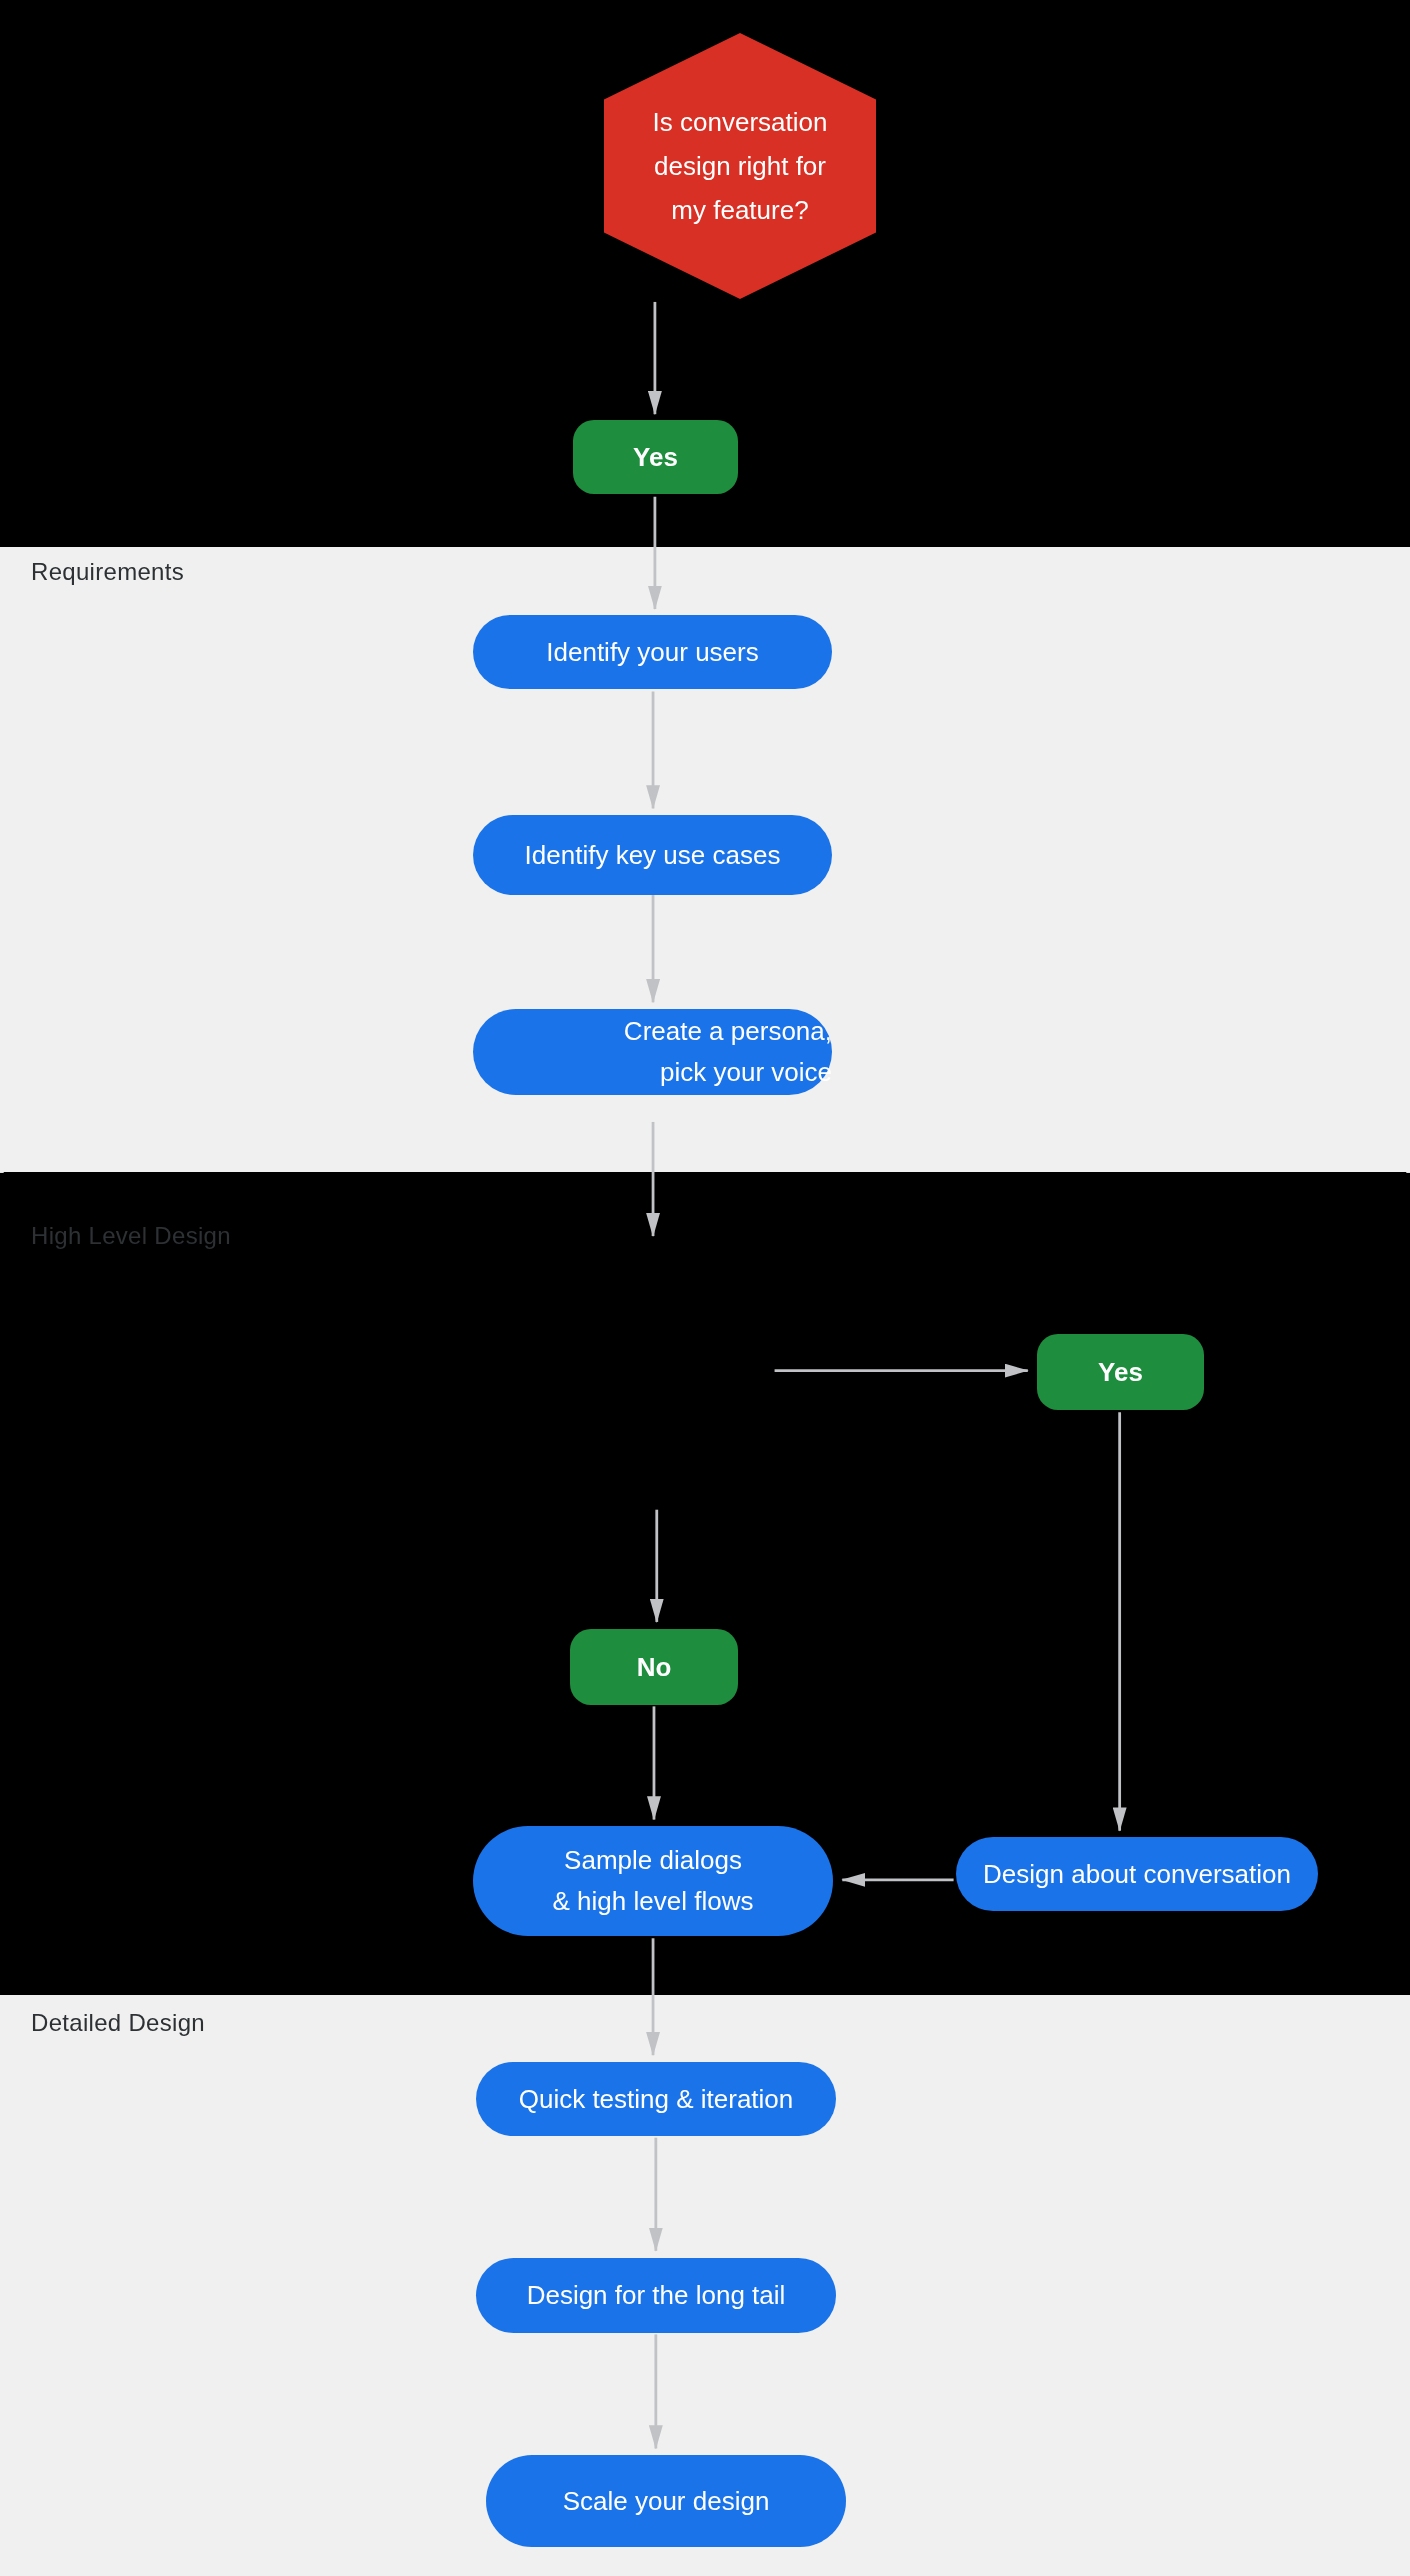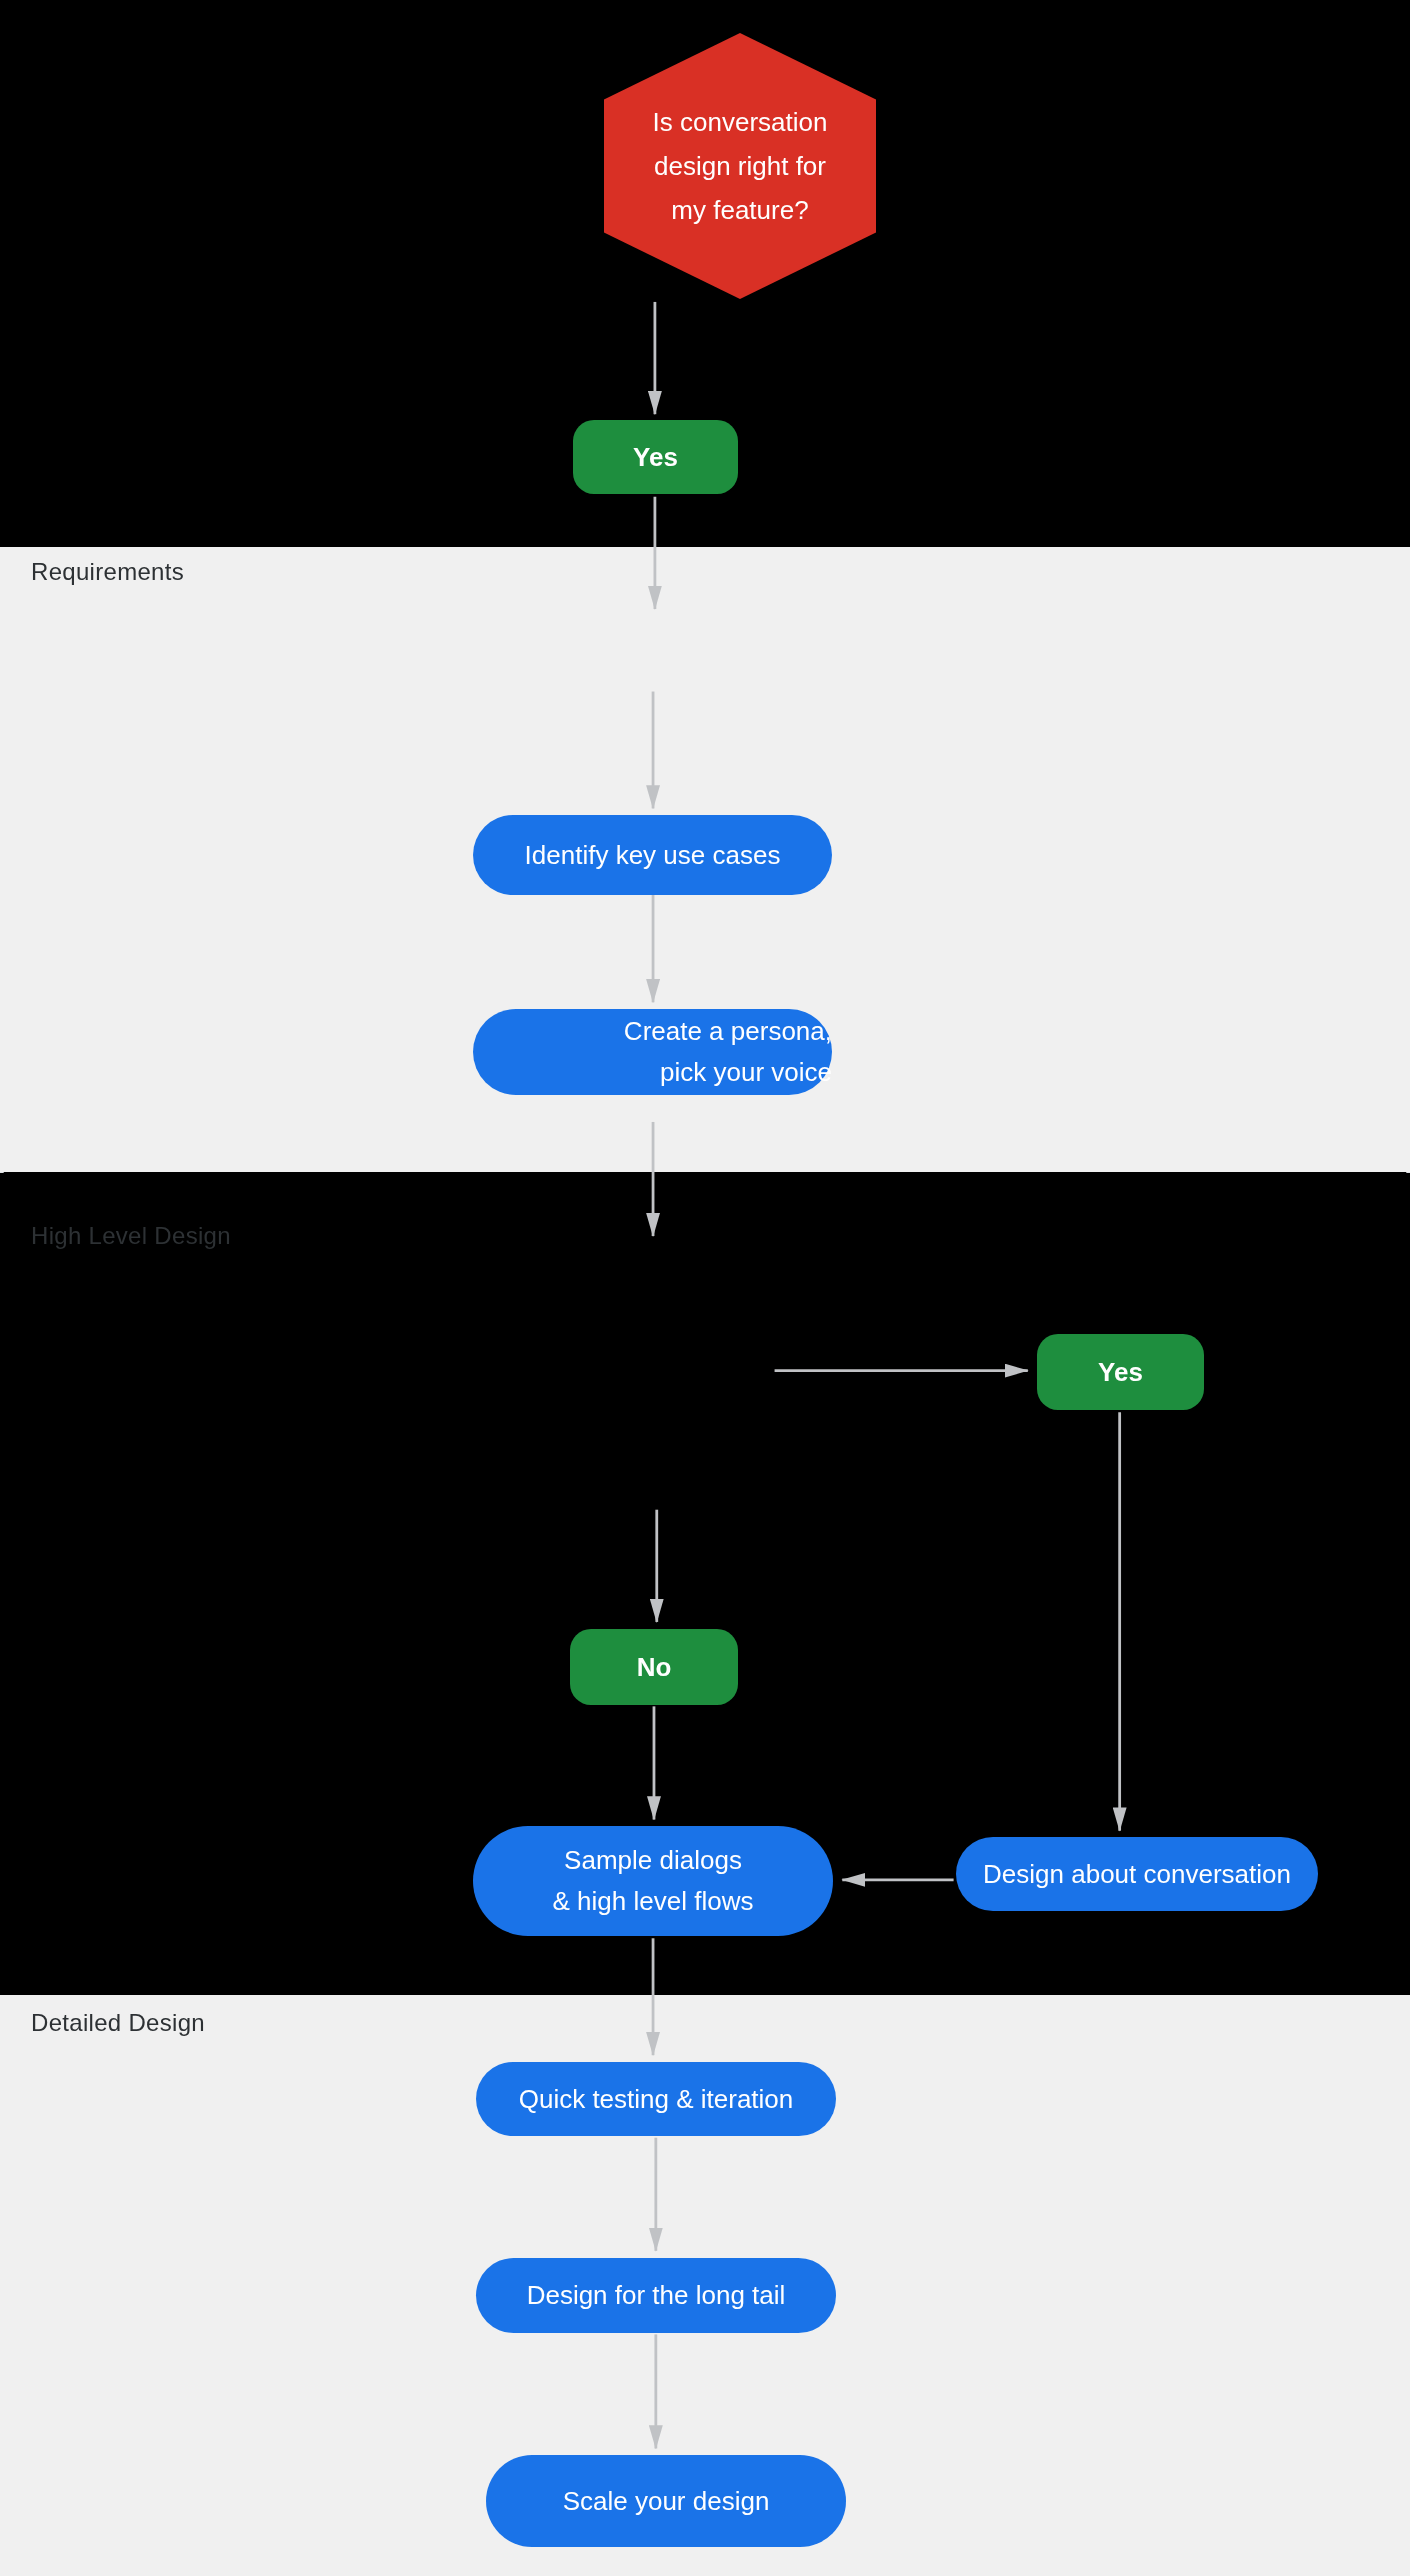--- a/index.html
+++ b/index.html
@@ -114,20 +114,23 @@
   <div class="node hexagon" id="hex-start">
     <span>Is conversation</span>
     <span>design right for</span>
     <span>my feature?</span>
   </div>
 
   <div class="node answer" id="btn-yes-1">
     <span>Yes</span>
   </div>
 
+  <div class="node pill" id="pill-users">
+    <span>Identify your users</span>
+  </div>
 
   <div class="node pill" id="pill-cases">
     <span>Identify key use cases</span>
   </div>
 
   <div class="node pill" id="pill-persona">
     <span>Create a persona,</span>
     <span>pick your voice</span>
   </div>
 

